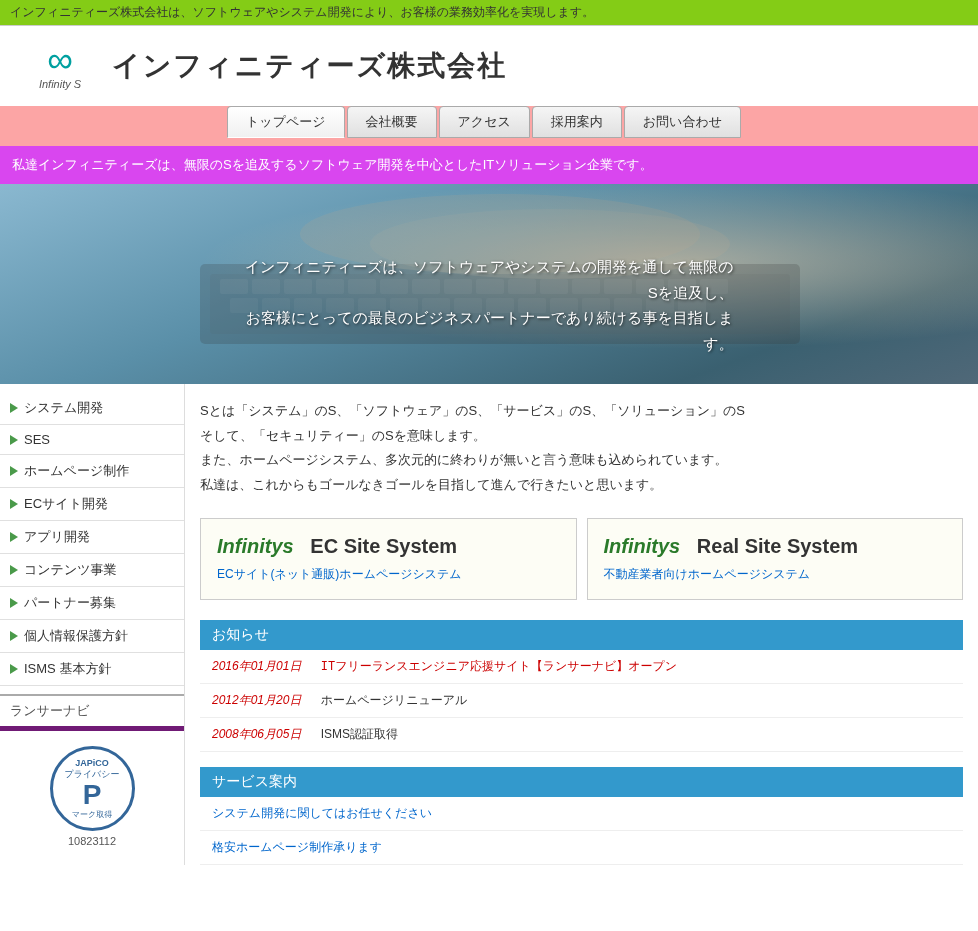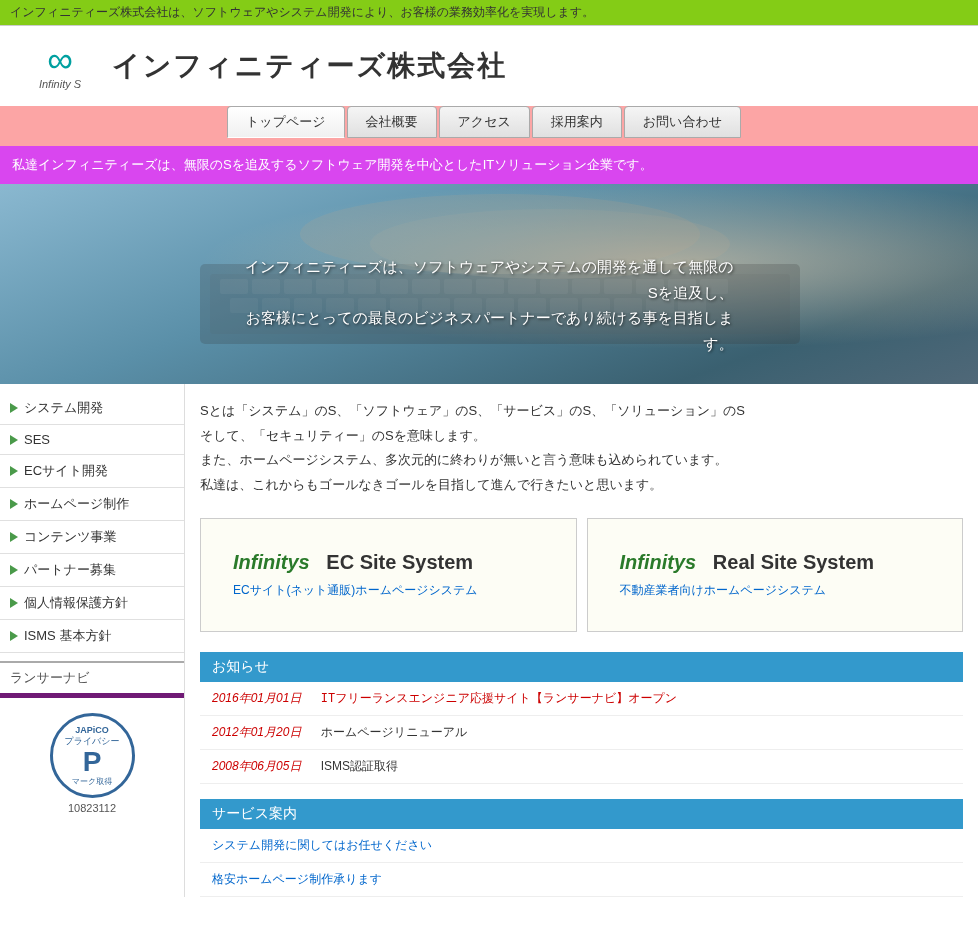--- a/index.html
+++ b/index.html
@@ -178,21 +178,21 @@
 
     
     .cards-row {
       display: flex;
       gap: 10px;
       margin-bottom: 20px;
     }
     .system-card {
       flex: 1;
       border: 1px solid #ccc;
-      padding: 32px;
+      padding: 16px;
       background: #fdfdf5;
     }
     .card-title {
       font-size: 20px;
       font-weight: bold;
       color: #333;
       margin-bottom: 8px;
     }
     .card-title .infinity-word {
       color: #2a7a2a;
@@ -346,25 +346,29 @@
     <div class="sidebar-item">
       <span class="sidebar-arrow"></span>
       <span>システム開発</span>
     </div>
     <div class="sidebar-item">
       <span class="sidebar-arrow"></span>
       <span>SES</span>
     </div>
     <div class="sidebar-item">
       <span class="sidebar-arrow"></span>
+      <span>ホームページ制作</span>
+    </div>
+    <div class="sidebar-item">
+      <span class="sidebar-arrow"></span>
       <span>ECサイト開発</span>
     </div>
     <div class="sidebar-item">
       <span class="sidebar-arrow"></span>
-      <span>ホームページ制作</span>
+      <span>アプリ開発</span>
     </div>
     <div class="sidebar-item">
       <span class="sidebar-arrow"></span>
       <span>コンテンツ事業</span>
     </div>
     <div class="sidebar-item">
       <span class="sidebar-arrow"></span>
       <span>パートナー募集</span>
     </div>
     <div class="sidebar-item">

